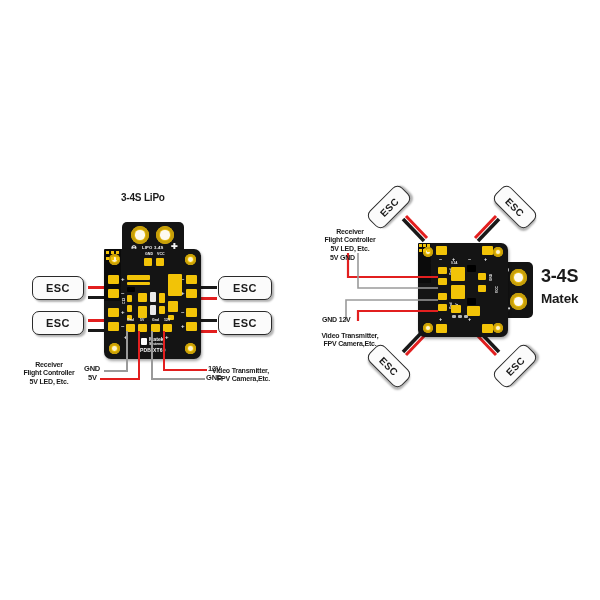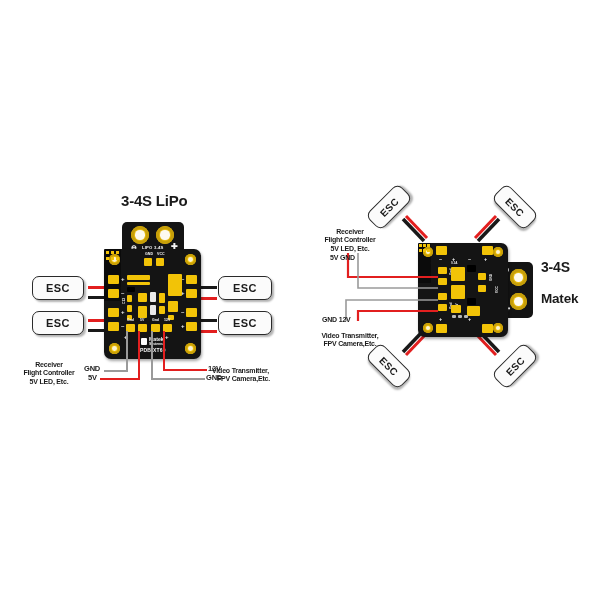--- a/index.html
+++ b/index.html
@@ -128,21 +128,21 @@
   .rot45 { transform: rotate(45deg); transform-origin: 50% 50%; }
   .rotm45{ transform: rotate(-45deg); transform-origin: 50% 50%; }
 </style>
 </head>
 <body>
 
 <div id="stage">
 
   <div class="abs" style="left:0;top:0;width:300px;height:600px;">
 
-    <div class="abs title-text" style="left:121px;top:192px;font-size:15px;">3-4S LiPo</div>
+    <div class="abs title-text" style="left:121px;top:192px;font-size:10px;">3-4S LiPo</div>
 
     <div class="wire wire-red abs" style="left:88px;top:286px;width:24px;height:3.4px;"></div>
     <div class="wire wire-black abs" style="left:88px;top:296px;width:24px;height:3.4px;"></div>
 
     <div class="wire wire-red abs" style="left:88px;top:319px;width:24px;height:3.4px;"></div>
     <div class="wire wire-black abs" style="left:88px;top:329px;width:24px;height:3.4px;"></div>
 
     <div class="wire wire-black abs" style="left:191px;top:286px;width:26px;height:3.4px;"></div>
     <div class="wire wire-red abs" style="left:191px;top:297px;width:26px;height:3.4px;"></div>
 
@@ -427,17 +427,17 @@
       <div>5V LED, Etc.</div>
     </div>
     <div class="abs callout" style="left:30px;top:254px;font-size:7px;">5V GND</div>
 
     <div class="abs callout" style="left:22px;top:316px;font-size:7px;">GND 12V</div>
     <div class="abs callout" style="left:2px;top:332px;width:96px;text-align:center;font-size:7px;">
       <div>Video Transmitter,</div>
       <div>FPV Camera,Etc.</div>
     </div>
 
-    <div class="abs title-text" style="left:241px;top:259px;font-size:14px;">3-4S</div>
+    <div class="abs title-text" style="left:241px;top:266px;font-size:18px;">3-4S</div>
     <div class="abs title-text" style="left:241px;top:291px;font-size:13.5px;">Matek</div>
   </div>
 
 </div>
 
 </body></html>

